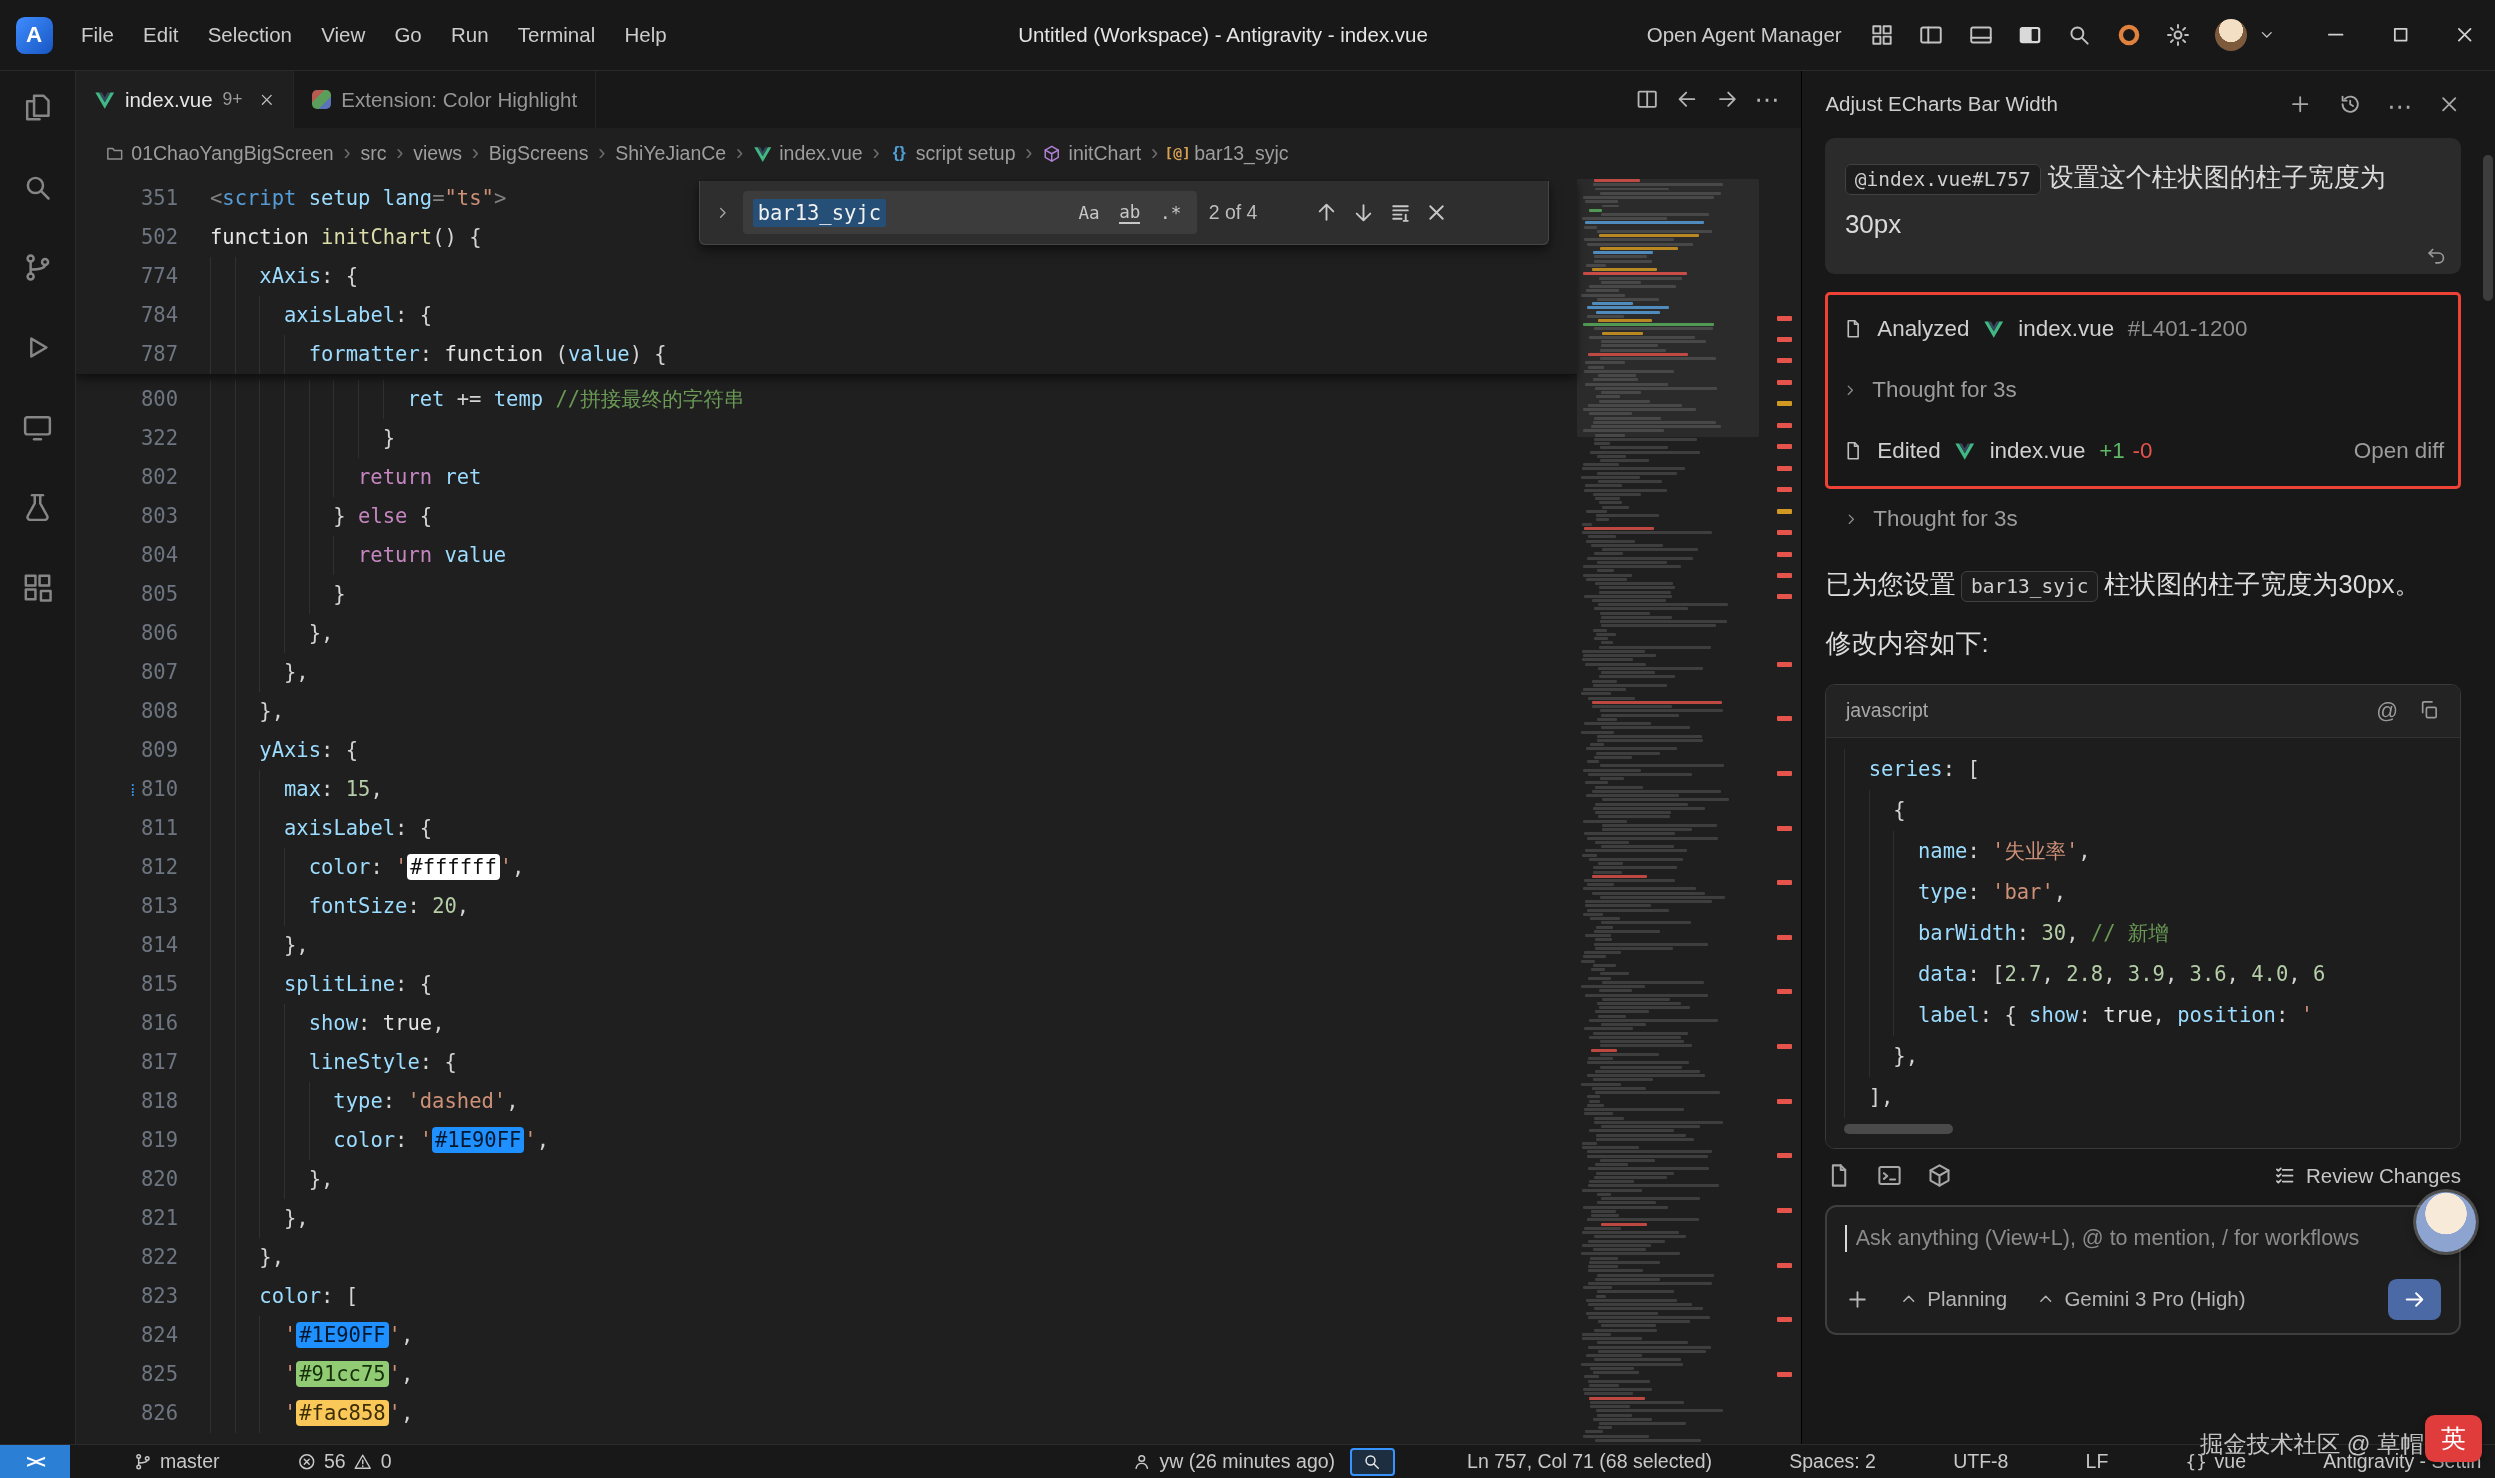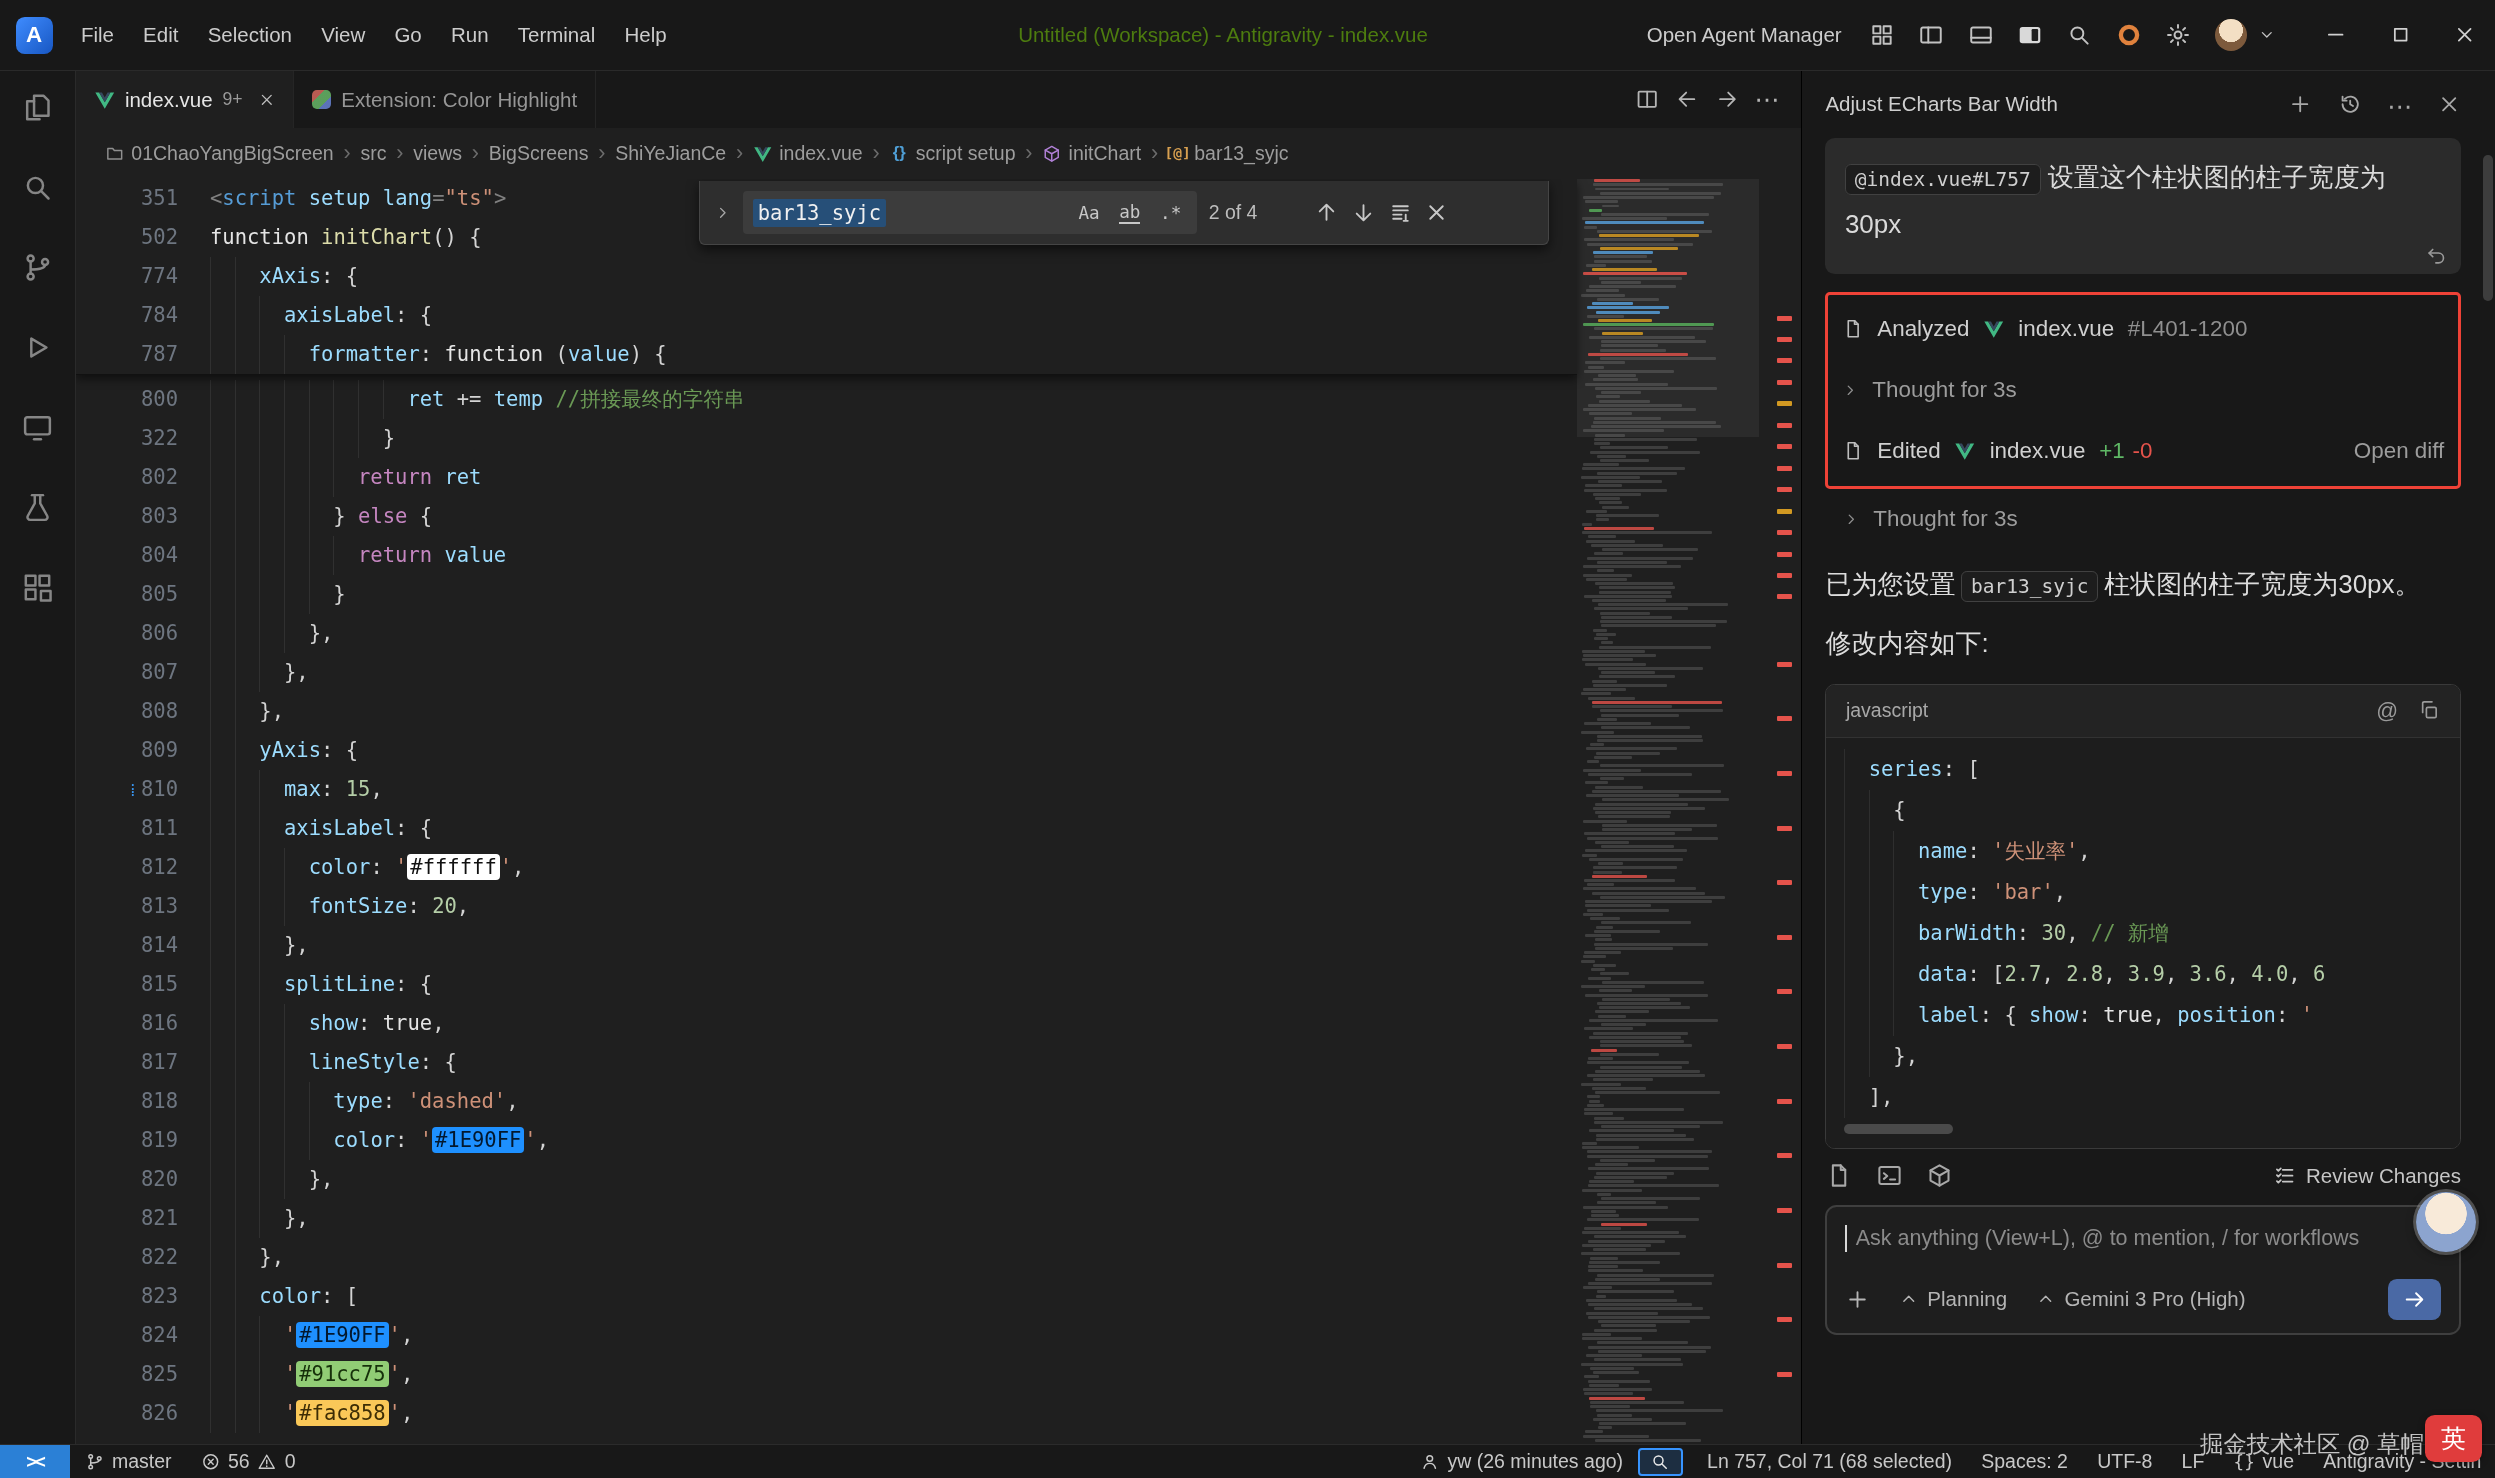--- a/index.html
+++ b/index.html
@@ -9,21 +9,21 @@
 
   .ic{display:inline-flex;align-items:center;justify-content:center;line-height:1;}
   .ic svg{width:100%;height:100%;display:block;}
 
   
   .titlebar{height:71px;background:#181818;display:flex;align-items:center;position:relative;border-bottom:1px solid #2a2a2a;}
   .logo{width:37px;height:37px;border-radius:8.8px;background:linear-gradient(135deg,#3f8cff,#1857c3);
         color:#fff;font-weight:bold;display:flex;align-items:center;justify-content:center;font-size:22.4px;margin:0 13.7px 0 15.6px;flex:none;}
   .menus{display:flex;align-items:center;}
   .menu-item{padding:7.8px 14.6px;border-radius:5.9px;color:#cccccc;cursor:default;}
-  .tb-title{position:absolute;left:49%;top:50%;transform:translate(-50%,-50%);color:#4d7c0f;white-space:nowrap;}
+  .tb-title{position:absolute;left:49%;top:50%;transform:translate(-50%,-50%);color:#e5e5e5;white-space:nowrap;}
   .tb-right{margin-left:auto;display:flex;align-items:center;gap:23.4px;padding-right:19.5px;color:#c2c2c2;}
   .agent-manager{color:#cccccc;white-space:nowrap;margin-right:3.9px;}
   .tb-ic{width:26px;height:26px;color:#c2c2c2;}
   .avatar-sm{width:32px;height:32px;border-radius:50%;background:radial-gradient(circle at 50% 35%,#f3dfc4 0 45%,#7d5a3c 46% 100%);flex:none;}
   .chev-sm{width:17.6px;height:17.6px;color:#c2c2c2;margin-left:-11.7px;}
   .win-controls{display:flex;align-items:center;gap:41px;margin-left:25px;}
   .win-ic{width:23.4px;height:23.4px;color:#d0d0d0;}
 
   
   .main{display:flex;height:1373px;}
@@ -130,21 +130,21 @@
   .ctrl{display:flex;align-items:center;gap:8.8px;white-space:nowrap;}
   .ctrl-ic{width:19.5px;height:19.5px;}
   .plus-ic{width:25px;height:25px;color:#b5b5b5;}
   .send-btn{margin-left:auto;width:53px;height:41px;border-radius:8.8px;background:#4a69a5;display:flex;align-items:center;justify-content:center;color:#fff;}
   .send-ic{width:25px;height:25px;}
   .panel-scrollbar{position:absolute;right:2.9px;top:84px;width:9.8px;height:146px;background:#3d3d3d;border-radius:4.9px;}
 
   
   .statusbar{height:34px;background:#181818;border-top:1px solid #2b2b2b;display:flex;align-items:center;font-size:19.5px;color:#c8c8c8;}
   .sb-remote{width:70px;height:100%;background:#2b80d6;color:#fff;display:flex;align-items:center;justify-content:center;font-weight:bold;font-size:18.5px;letter-spacing:-2px;flex:none;}
-  .sb-item{display:flex;align-items:center;gap:7.8px;padding:0 14.6px;height:100%;white-space:nowrap;}
+  .sb-item{display:flex;align-items:center;gap:7.8px;padding:0 14.6px;height:100%;white-space:nowrap;margin-left:48px;}
   .sb-ic{width:19.5px;height:19.5px;}
   .sb-spacer{flex:1;}
   .sb-zoom{width:45px;height:28px;border:2px solid #3794ff;background:rgba(55,148,255,.18);border-radius:3.9px;display:flex;align-items:center;justify-content:center;margin-right:9.8px;flex:none;}
   .sb-zoom .sb-ic{color:#eaeaea;}
   .sb-mode{max-width:249px;overflow:hidden;}
   .sb-braces{font-family:"DejaVu Sans Mono",monospace;font-size:17.6px;color:#c8c8c8;}
 
   
   .watermark{position:absolute;left:2200px;top:1428px;font-size:23.4px;color:#c4c4c4;z-index:30;white-space:nowrap;}
   .lang-badge{position:absolute;left:2425px;top:1415px;width:57px;height:47px;background:#e03c3c;border-radius:9.8px;color:#fff;

